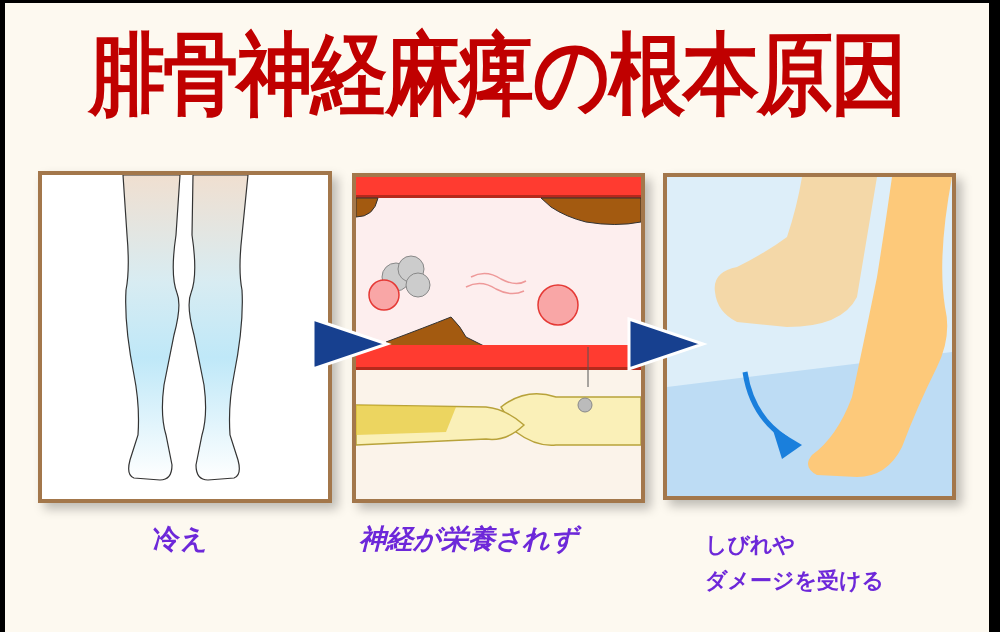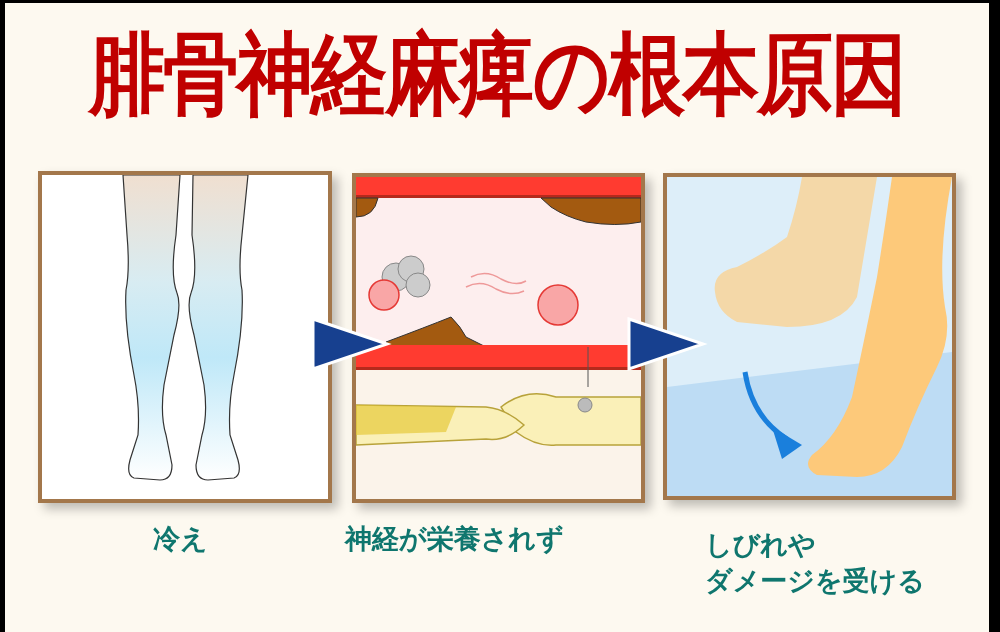--- a/index.html
+++ b/index.html
@@ -5,24 +5,24 @@
   html, body { margin:0; padding:0; }
   body { width:1000px; height:632px; background:#000; position:relative; overflow:hidden; font-family:"DejaVu Sans", sans-serif; }
   .canvas { position:absolute; left:5px; top:3px; width:984px; height:629px; background:#fdf9f0; }
   .title { position:absolute; left:0; top:26px; width:984px; text-align:center; color:#c00000; font-family:"DejaVu Serif", serif; font-weight:bold; font-size:76px; letter-spacing:-2px; line-height:1; transform:scaleY(1.18); transform-origin:top center; }
   .panel { position:absolute; border:4px solid #a3774b; box-shadow:6px 6px 10px rgba(0,0,0,0.25); overflow:hidden; }
   .p1 { left:33px; top:168px; width:286px; height:324px; background:#fff; }
   .p2 { left:347px; top:170px; width:285px; height:322px; background:#fbf3ea; }
   .p3 { left:658px; top:170px; width:285px; height:319px; background:#ddeef9; }
   .panel svg { position:absolute; left:0; top:0; width:100%; height:100%; }
   .arrow { position:absolute; }
-  .caption { position:absolute; color:#0f766e; font-family:"DejaVu Sans", sans-serif; font-weight:bold; font-size:27px; line-height:44px; }
+  .caption { position:absolute; color:#6d28d9; font-family:"DejaVu Sans", sans-serif; font-weight:bold; font-size:27px; line-height:44px; }
   .c1 { left:148px; top:514px; }
-  .c2 { left:340px; top:514px; }
-  .c3 { left:700px; top:524px; line-height:36px; font-size:27px; }
+  .c2 { left:354px; top:514px;font-style:italic; }
+  .c3 { left:700px; top:524px; line-height:36px; font-size:22px; }
 </style>
 </head>
 <body>
 
 <div class="canvas">
 
   <div class="title">腓骨神経麻痺の根本原因</div>
 
   <div class="panel p1">
     <svg viewBox="0 0 286 324">

